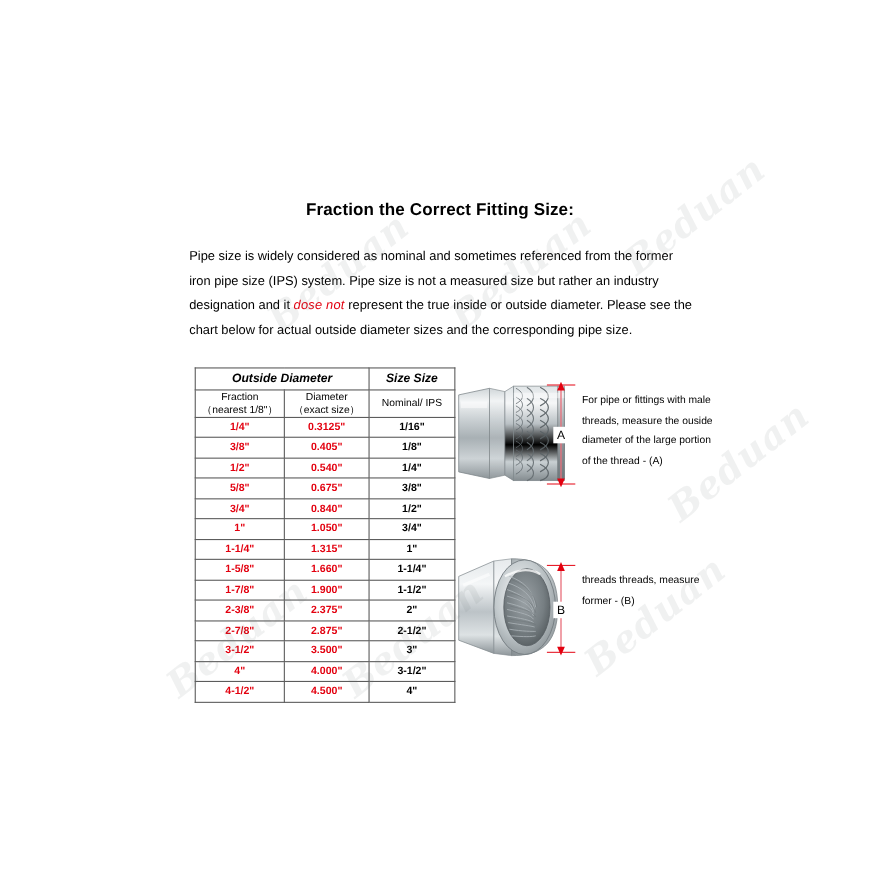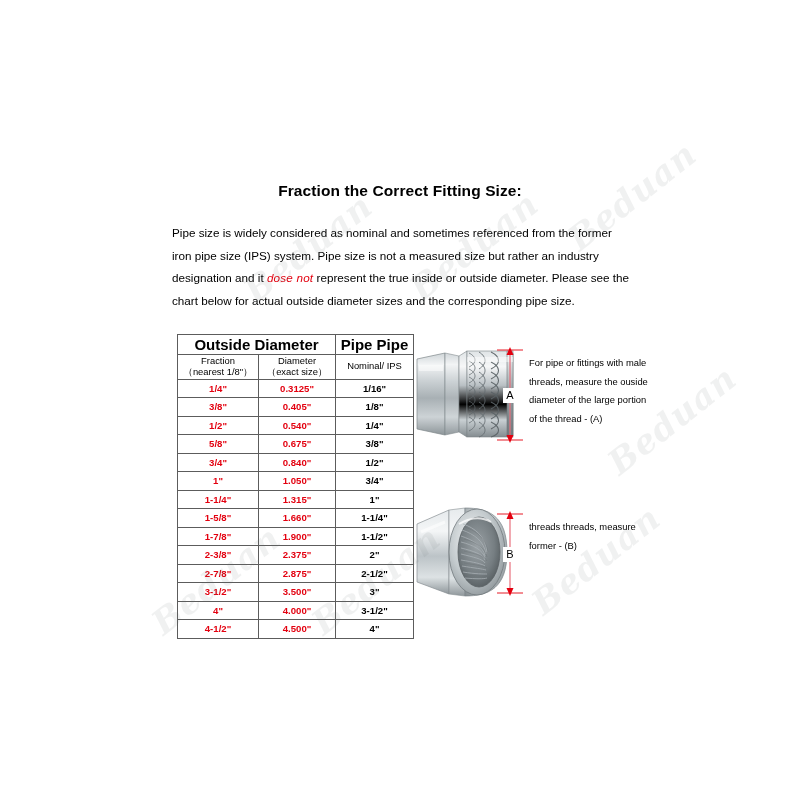--- a/index.html
+++ b/index.html
@@ -89,22 +89,23 @@
     border: 1px solid #5c5c5c;
     padding: 0;
     text-align: center;
     vertical-align: middle;
     font-weight: 700;
     font-size: 9.6px;
     height: 17.5px;
     line-height: 1.15;
   }
   .size-table th {
-    font-size: 15px;
+    font-size: 11px;
     height: 19px;
+    font-style: italic;
   }
   .col-frac { width: 81px; }
   .col-dec  { width: 77px; }
   .col-nom  { width: 78px; }
 
   .sub-head {
     font-weight: 400 !important;
     font-size: 9.4px !important;
     height: 16px !important;
     padding: 1px 0 !important;
@@ -157,21 +158,21 @@
 
   <table class="size-table">
     <colgroup>
       <col class="col-frac">
         <col class="col-dec">
         <col class="col-nom">
     </colgroup>
     <thead>
       <tr>
         <th colspan="2">Outside Diameter</th>
-        <th>Pipe Pipe</th>
+        <th>Size Size</th>
       </tr>
       <tr>
         <td class="sub-head">
           <span class="l2">Fraction</span>
           <span class="l2">（nearest 1/8"）</span>
         </td>
         <td class="sub-head">
           <span class="l2">Diameter</span>
           <span class="l2">（exact size）</span>
         </td>

